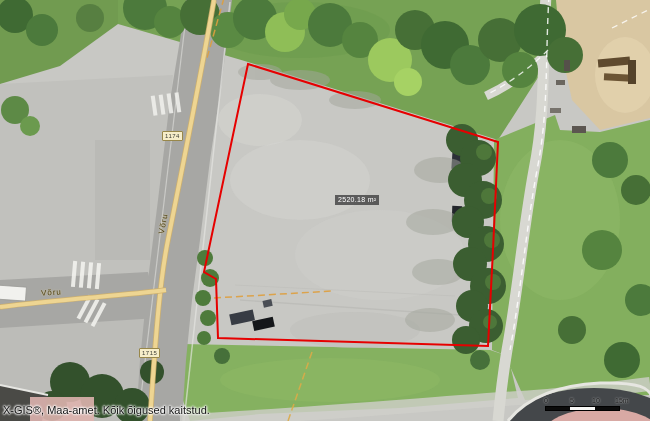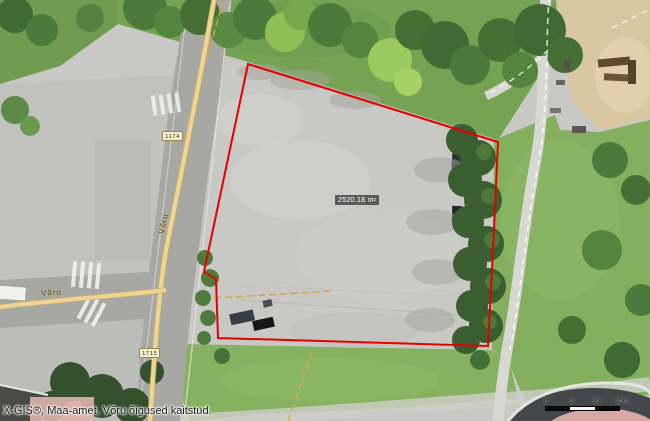--- a/index.html
+++ b/index.html
@@ -235,21 +235,21 @@
 </svg>
 
 <div class="overlay area-label">2520.18 m²</div>
 
 <div class="overlay badge badge-top">1174</div>
 <div class="overlay badge badge-bottom">1715</div>
 
 <div class="overlay street street-vertical">Võru</div>
 <div class="overlay street street-horizontal">Võru</div>
 
-<div class="overlay attribution">X-GIS®, Maa-amet. Võru õigused kaitstud.</div>
+<div class="overlay attribution">X-GIS®, Maa-amet. Kõik õigused kaitstud.</div>
 
 <div class="overlay scalebar">
   <span class="lbl lbl-0">0</span>
   <span class="lbl lbl-5">5</span>
   <span class="lbl lbl-10">10</span>
   <span class="lbl lbl-15">15m</span>
   <div class="bar">
     <div class="seg s1"></div>
         <div class="seg s2"></div>
         <div class="seg s3"></div>

